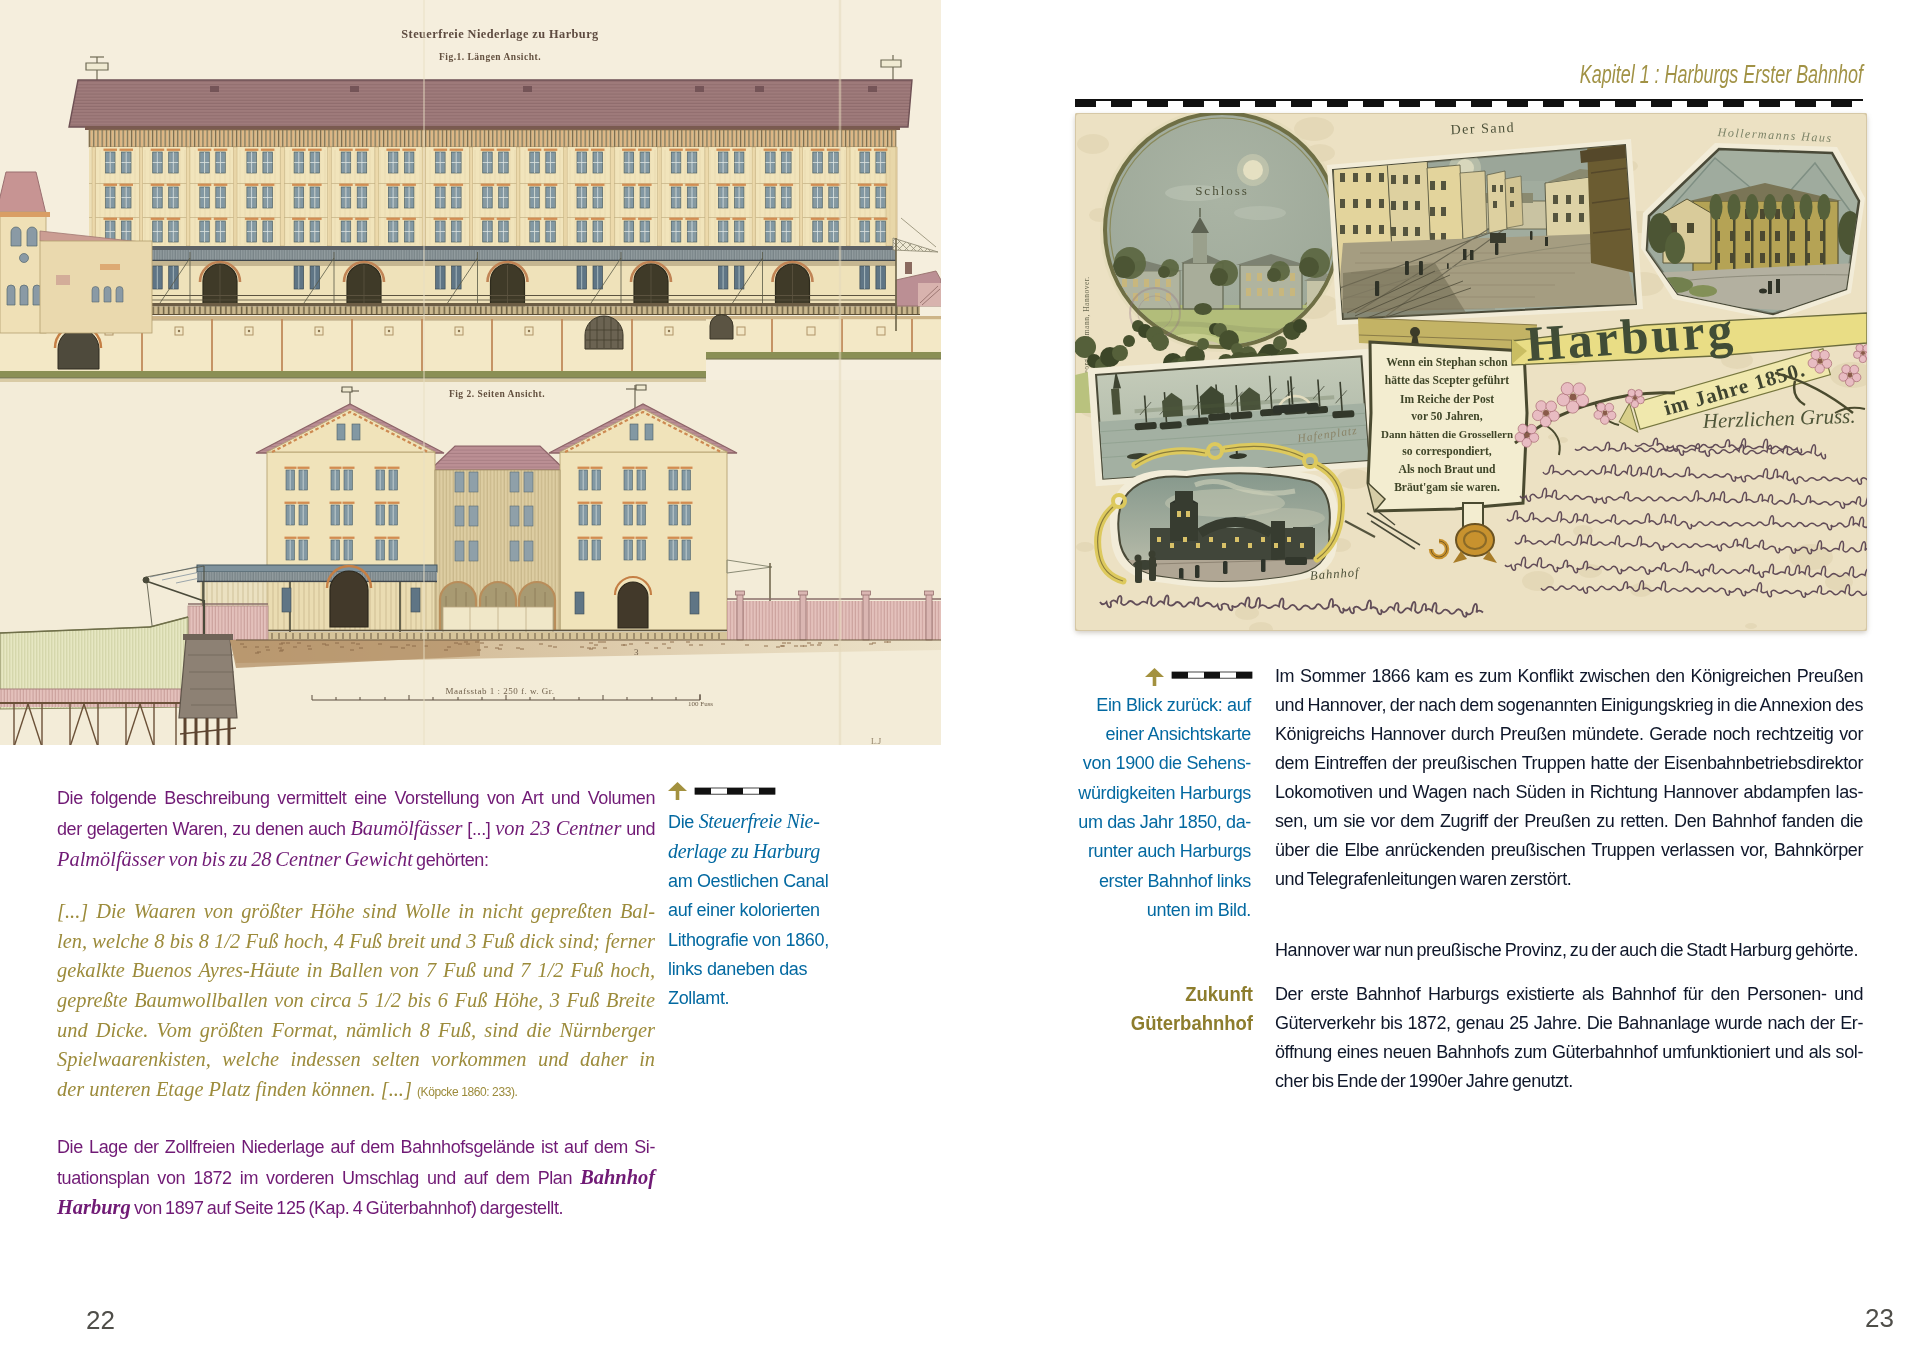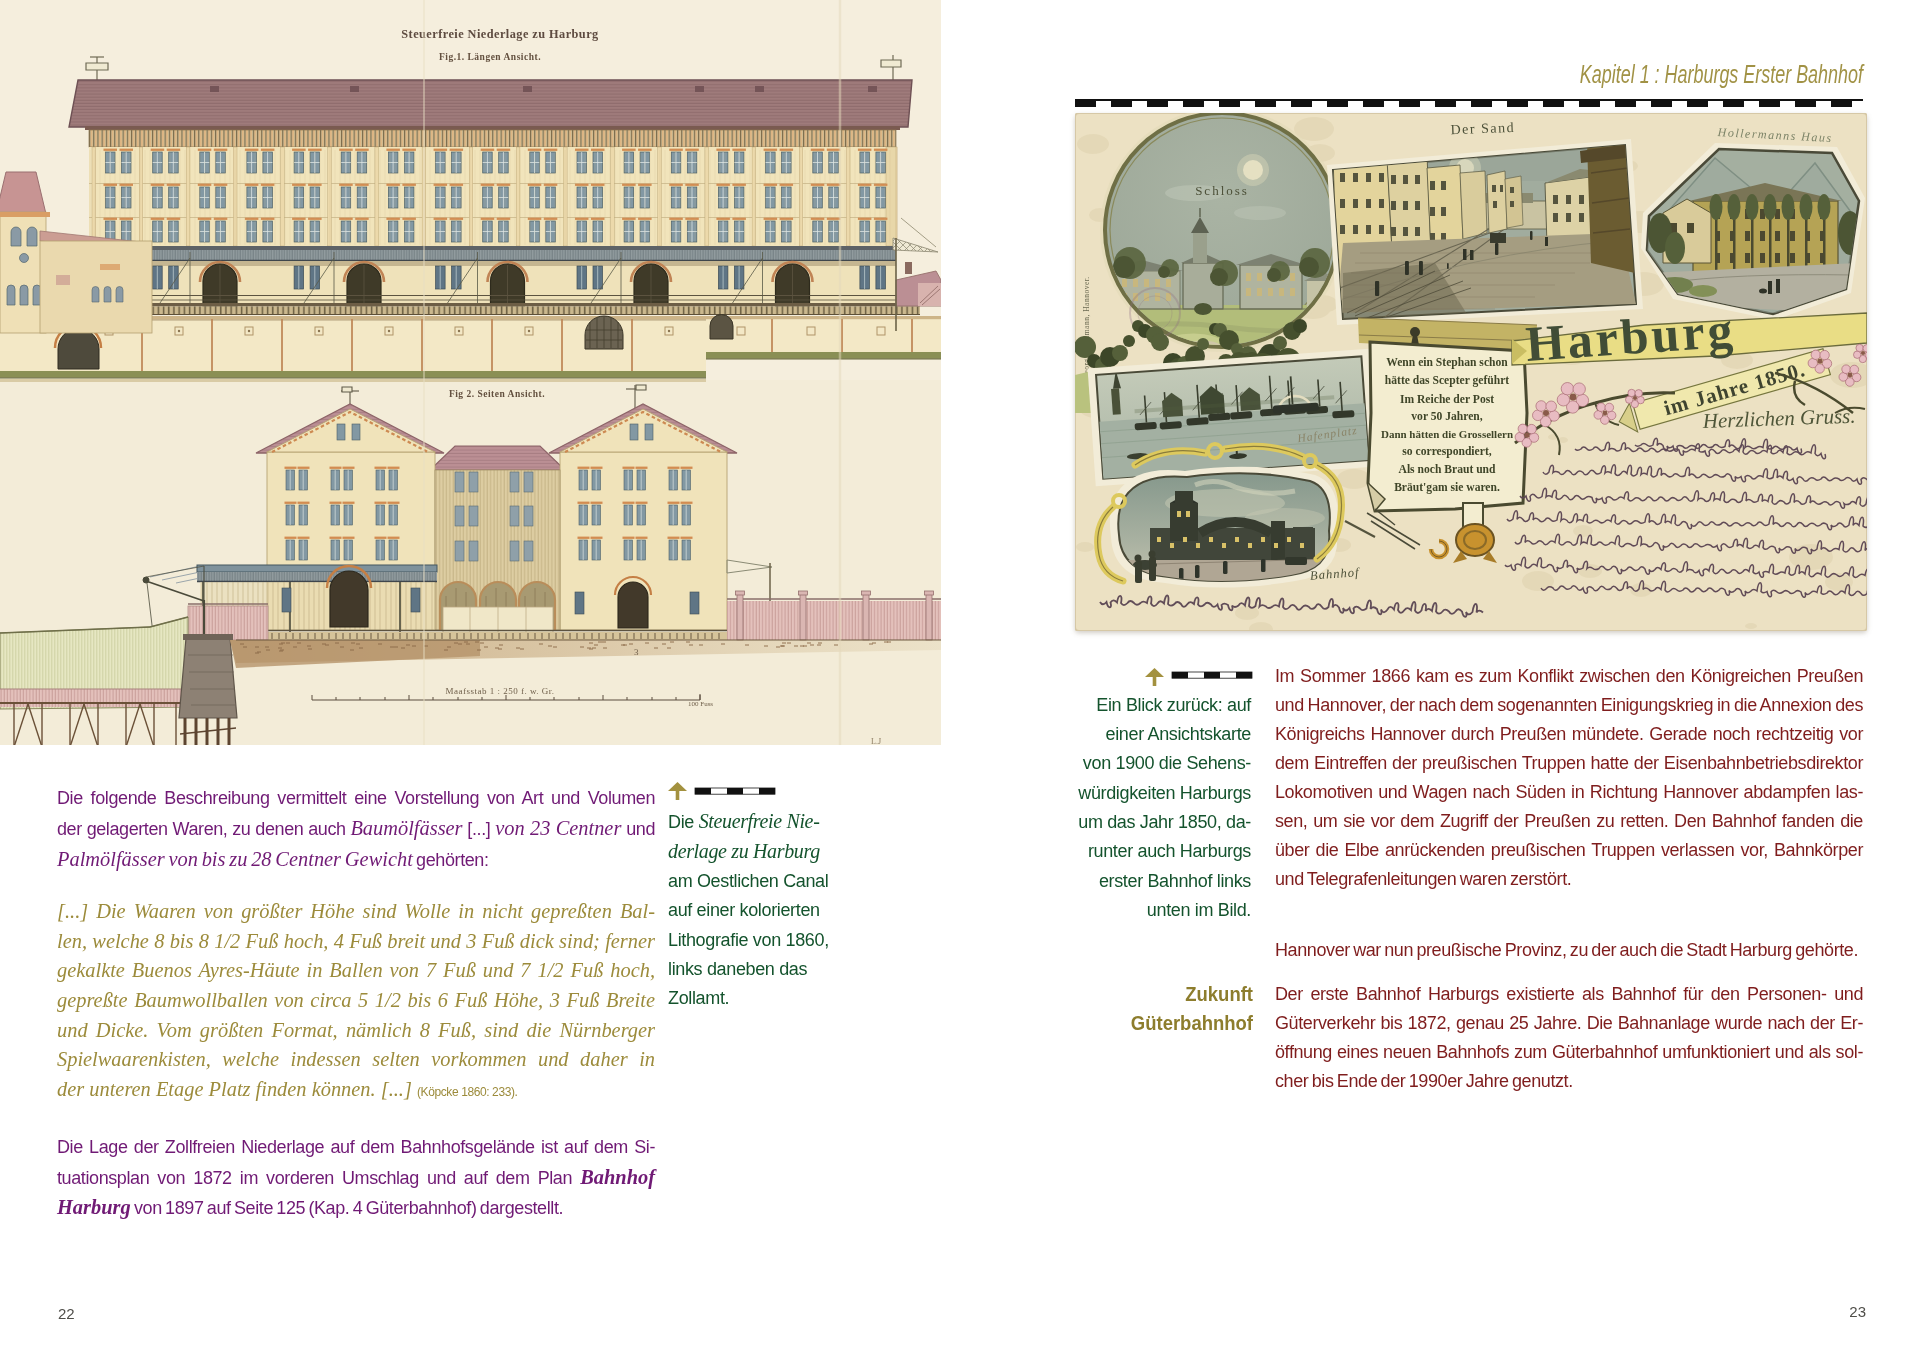--- a/index.html
+++ b/index.html
@@ -1,28 +1,28 @@
 <!DOCTYPE html>
 <html><head>
 <meta charset="utf-8">
 <style>
   html,body{margin:0;padding:0;background:#ffffff;}
   body{width:1920px;height:1367px;position:relative;overflow:hidden;
        font-family:"Liberation Sans", sans-serif;}
   .abs{position:absolute;}
   .jline{text-align:justify;text-align-last:justify;height:1lh;overflow:visible;}
   .body-txt{color:#701a75;font-size:18px;line-height:30.4px;letter-spacing:-0.4px;word-spacing:-1.3px;}
-  .body-txt2{color:#7f1d1d;font-size:18px;line-height:29.1px;letter-spacing:-0.4px;word-spacing:-1.3px;}
+  .body-txt2{color:#0f172a;font-size:18px;line-height:29.1px;letter-spacing:-0.4px;word-spacing:-1.3px;}
   .nw{white-space:nowrap;}
   .quote{color:#9c8b3b;font-family:"Liberation Serif",serif;font-style:italic;
          font-size:20.4px;line-height:29.7px;letter-spacing:0px;}
-  .cap{color:#14532d;font-size:18px;line-height:29.3px;letter-spacing:-0.35px;}
+  .cap{color:#0369a1;font-size:18px;line-height:29.3px;letter-spacing:-0.35px;}
   .cap i{font-family:"Liberation Serif",serif;font-size:20px;}
   i.ser{font-family:"Liberation Serif",serif;font-style:italic;font-size:20.4px;letter-spacing:0;}
-  .pagenum{color:#4f4e49;font-size:15px;}
+  .pagenum{color:#4f4e49;font-size:26px;margin-left:28px;}
 </style>
 </head>
 <body>
 
 <div class="abs" style="left:0;top:0;width:941px;height:933px;">
 <svg width="941" height="745" viewBox="0 0 941 745">
 
   <rect x="0" y="0" width="941" height="745" fill="#f3ecd8"></rect>
   <rect x="0" y="0" width="941" height="380" fill="#f5eedd"></rect>
   <defs>

